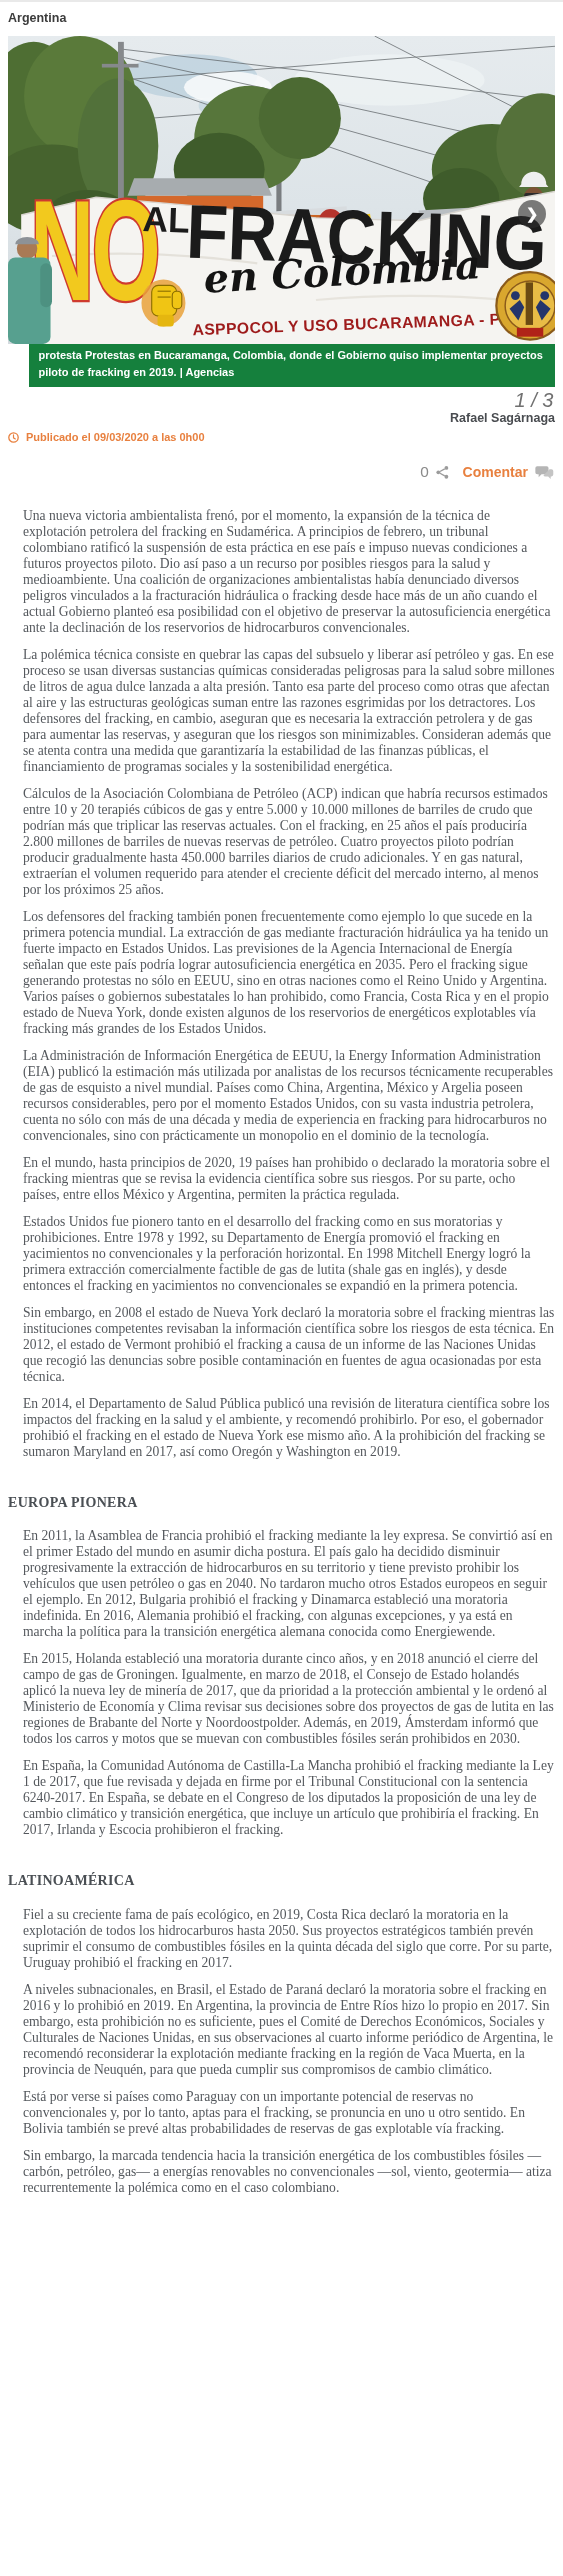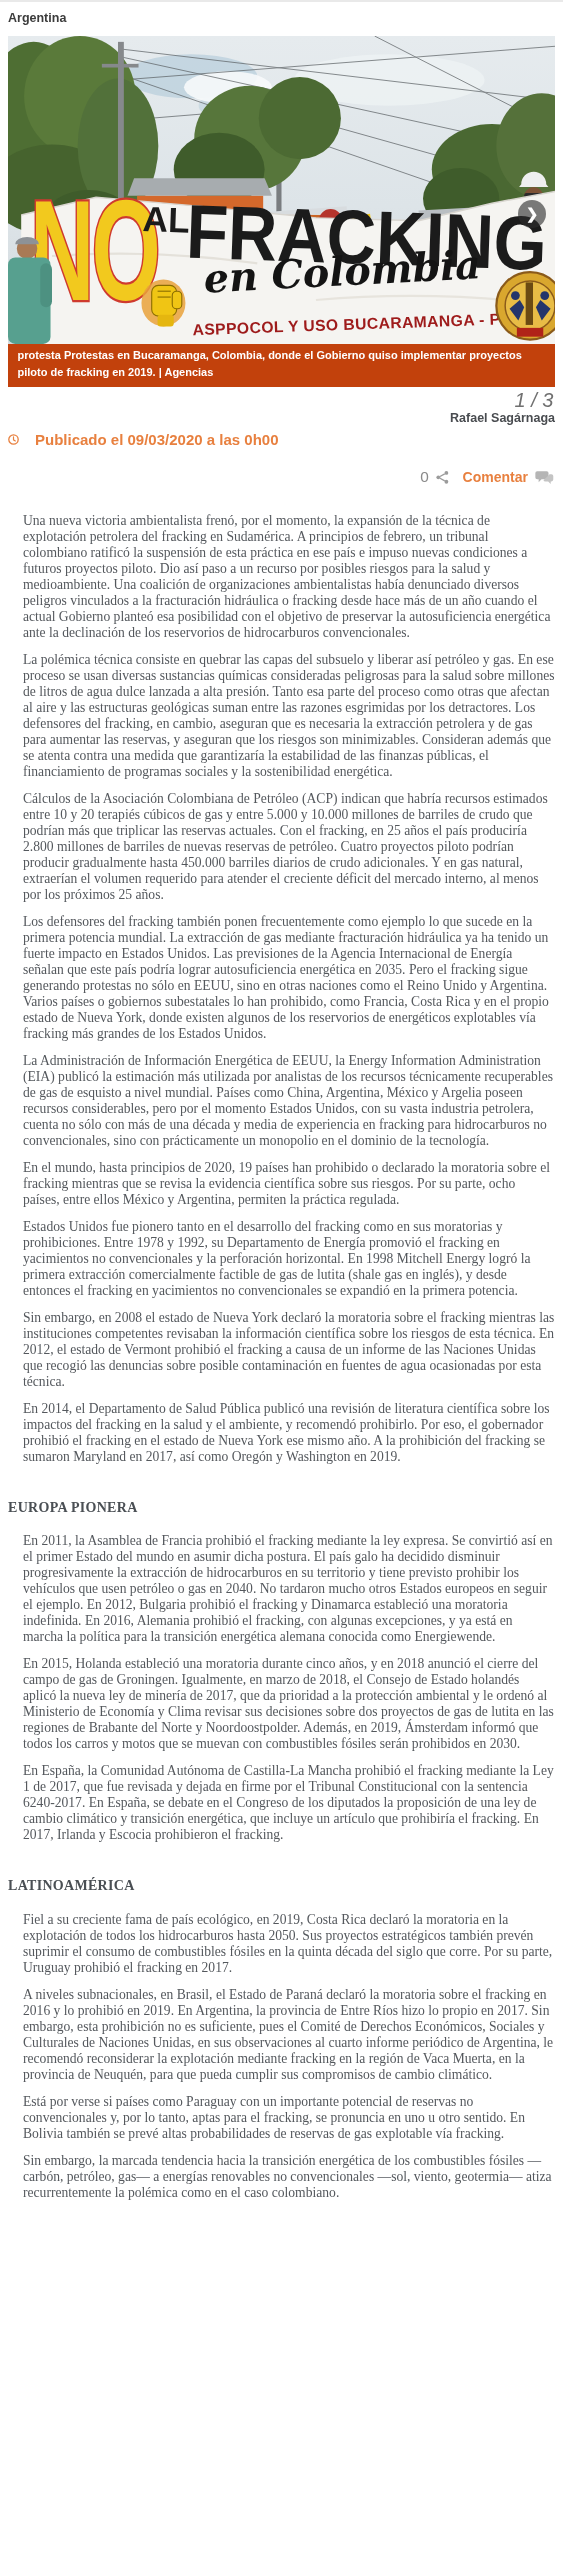--- a/index.html
+++ b/index.html
@@ -26,27 +26,28 @@
     font-size: 12.5px;
     font-weight: 700;
     color: #3c3c3c;
     margin-bottom: 11px;
   }
 
   
   .media-wrap { position: relative; width: 547px; }
   .photo-svg { display: block; width: 547px; height: 308px; background: #dde3e7; }
   .photo-caption {
-    background: #c2410c;
+    background: #15803d;
     color: #ffffff;
     font-size: 11px;
     font-weight: 700;
     line-height: 17px;
     padding: 3.7px 9.5px 5.9px 9.5px;
     min-height: 38px;
+    margin-left: 21px;
   }
   .carousel-next {
     position: absolute;
     right: 8.8px;
     top: 164px;
     width: 28px;
     height: 28px;
     border-radius: 50%;
     background: rgba(45,45,45,0.62);
     border: none;
@@ -69,24 +70,24 @@
   .author {
     font-size: 12.5px;
     font-weight: 700;
     color: #494c50;
     margin-top: 0px;
     text-align: right;
   }
   .pubdate {
     display: flex;
     align-items: center;
-    gap: 16px;
+    gap: 7px;
     margin-top: 6.6px;
     color: #e8803f;
-    font-size: 15px;
+    font-size: 11px;
     font-weight: 700;
   }
   .pubdate svg { flex: 0 0 auto; }
 
   .actions {
     display: flex;
     justify-content: flex-end;
     align-items: center;
     gap: 6.6px;
     margin-top: 20px;

